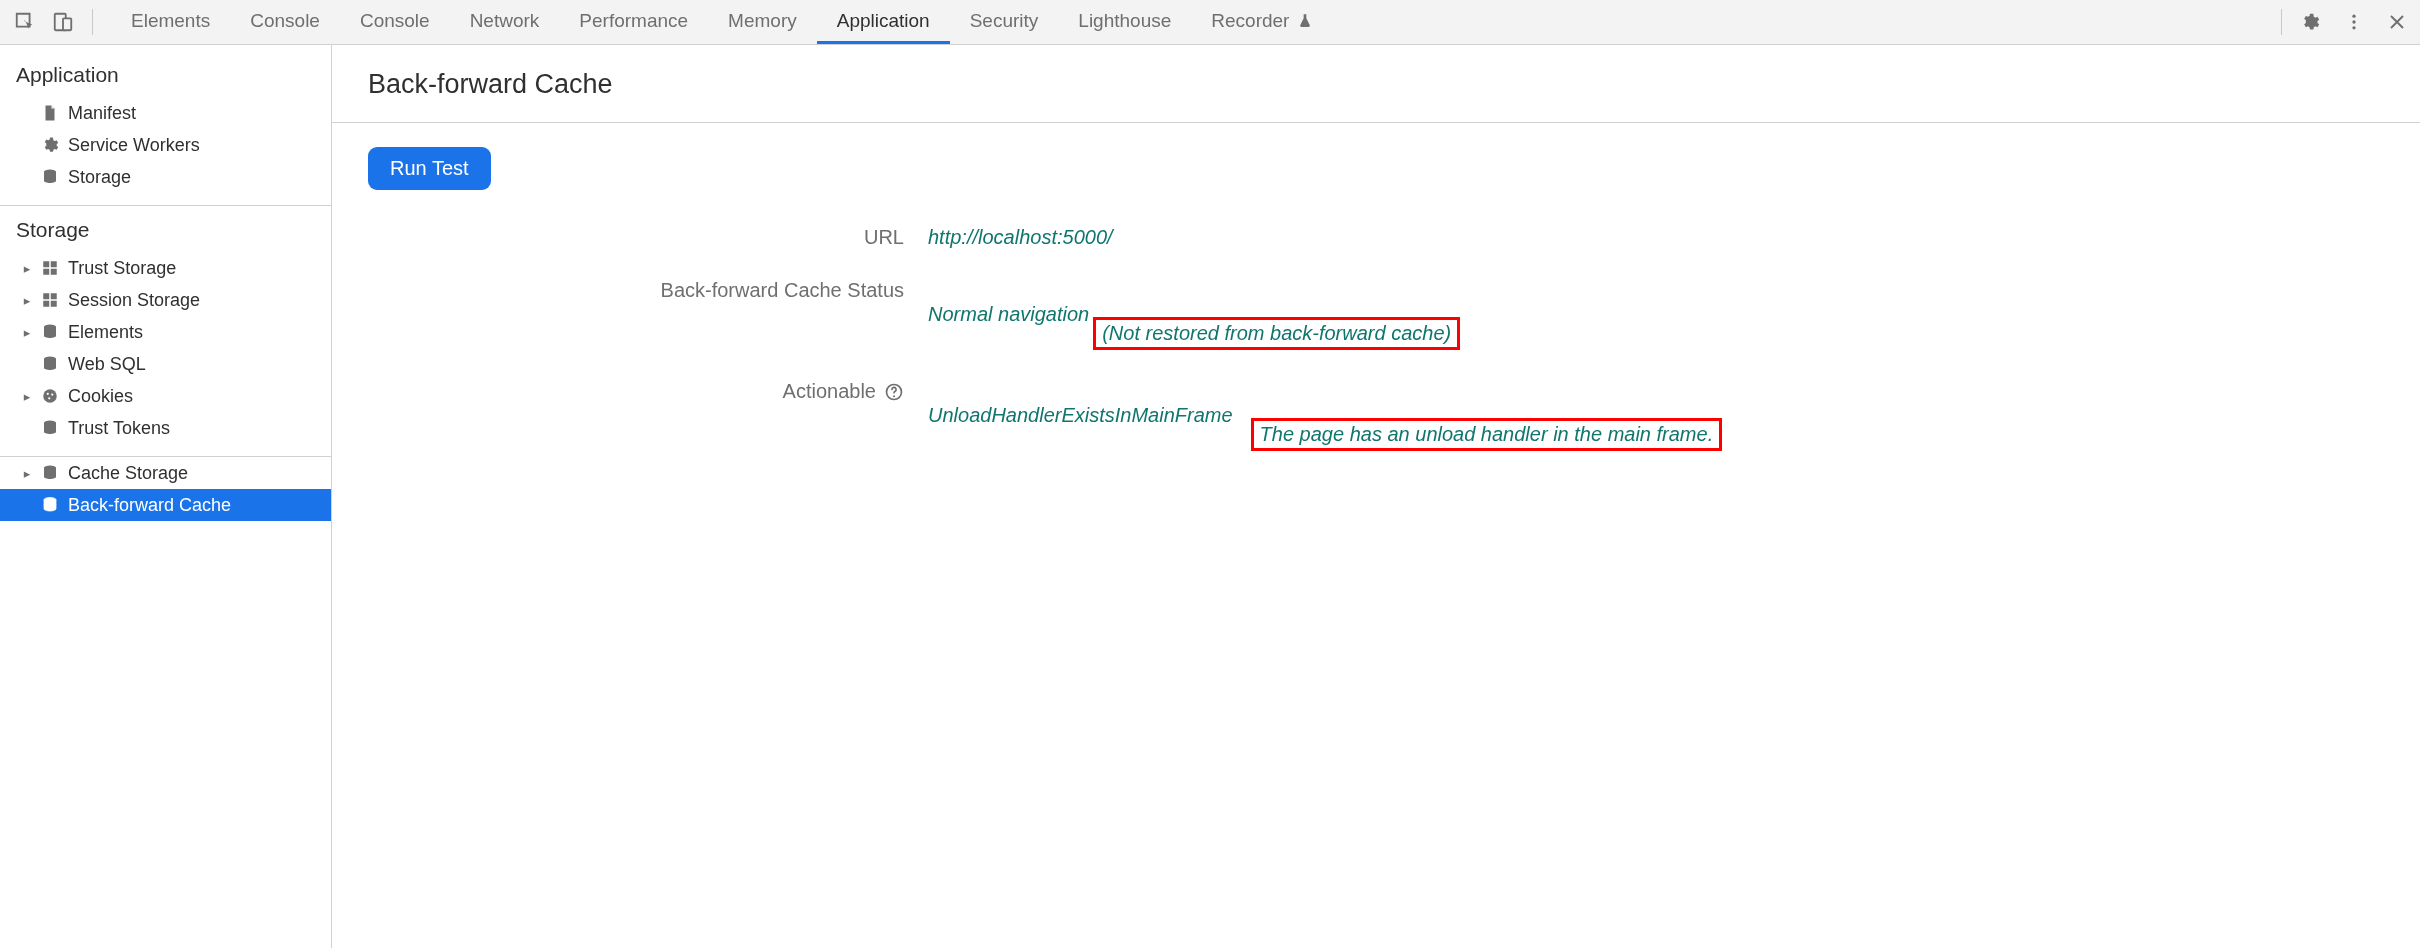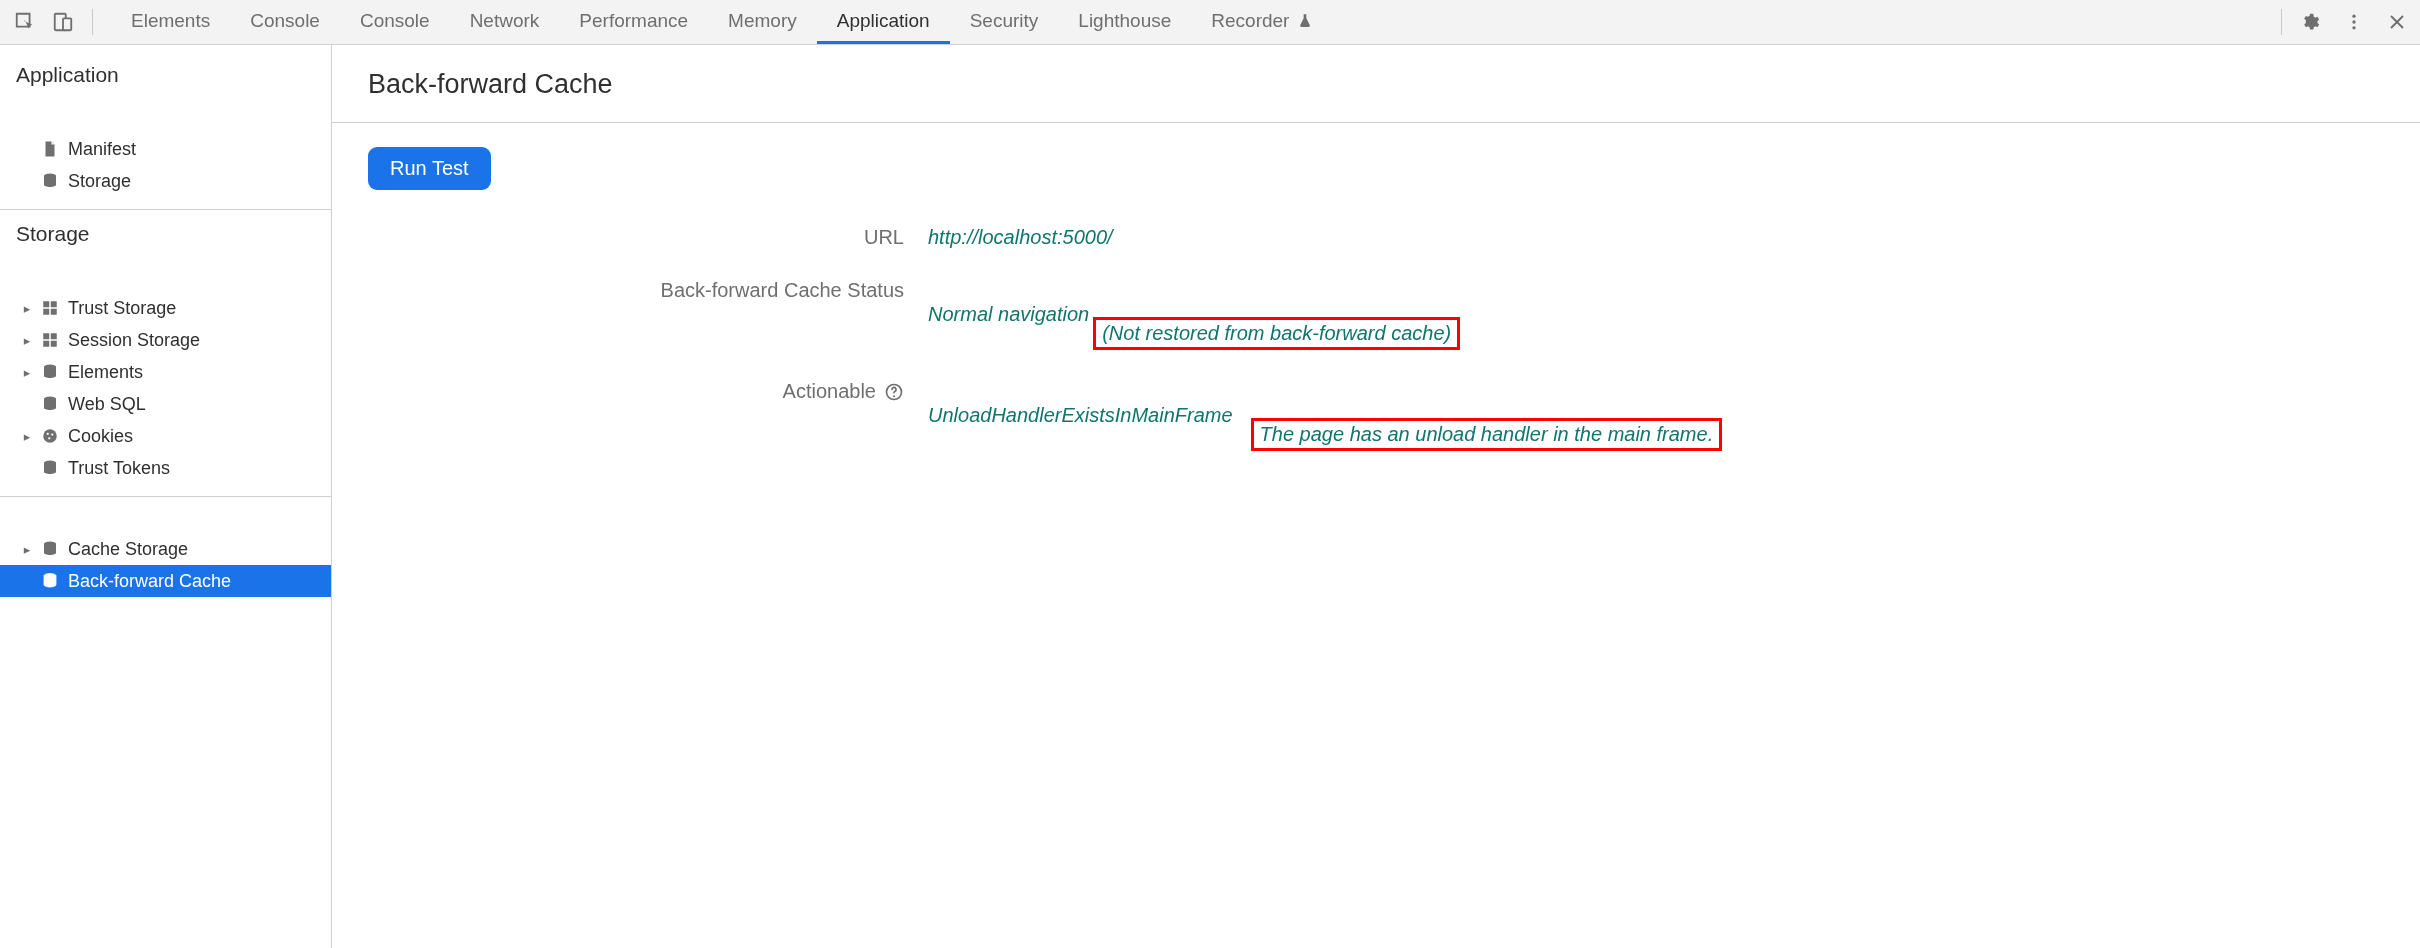--- a/index.html
+++ b/index.html
@@ -82,21 +82,20 @@
 
   
   .side-section-title {
     font-size: 21px;
     color: #303030;
     padding: 12px 16px 10px 16px;
   }
   .side-items {
     padding-bottom: 12px;
     border-bottom: 1px solid #d0d0d0;
-    margin-top: 36px;
   }
   .side-item {
     display: flex;
     align-items: center;
     height: 32px;
     padding-left: 22px;
     gap: 8px;
     font-size: 18px;
     color: #303030;
     cursor: pointer;
@@ -272,20 +271,29 @@
               <path d="M6 2h8l4 4v16H6z"></path>
               <path d="M14 2v4h4" fill="#fff"></path>
             </svg>
           </span>
         <span>Manifest</span>
       </div>
       <div class="side-item">
         <span class="caret empty">▸</span>
         <span class="side-icon">
             <svg width="18" height="18" viewBox="0 0 24 24">
+              <path d="M12 8a4 4 0 1 0 0 8 4 4 0 0 0 0-8zm9 4a7 7 0 0 0-.1-1.2l2.1-1.6-2-3.4-2.5 1a7 7 0 0 0-2-1.2L16 2h-4l-.5 2.6a7 7 0 0 0-2 1.2l-2.5-1-2 3.4 2.1 1.6A7 7 0 0 0 7 12c0 .4 0 .8.1 1.2L5 14.8l2 3.4 2.5-1a7 7 0 0 0 2 1.2L12 21h4l.5-2.6a7 7 0 0 0 2-1.2l2.5 1 2-3.4-2.1-1.6c.1-.4.1-.8.1-1.2z"></path>
+            </svg>
+          </span>
+        <span>Service Workers</span>
+      </div>
+      <div class="side-item">
+        <span class="caret empty">▸</span>
+        <span class="side-icon">
+            <svg width="18" height="18" viewBox="0 0 24 24">
               <ellipse cx="12" cy="5" rx="8" ry="3"></ellipse>
               <path d="M4 5v6c0 1.7 3.6 3 8 3s8-1.3 8-3V5"></path>
               <path d="M4 11v6c0 1.7 3.6 3 8 3s8-1.3 8-3v-6"></path>
             </svg>
           </span>
         <span>Storage</span>
       </div>
     </div>
 
     <div class="side-section-title">Storage</div>

